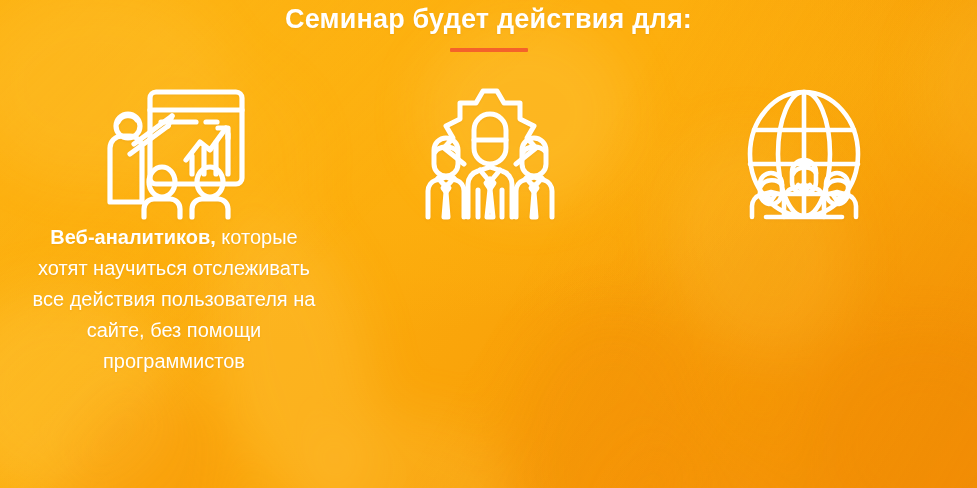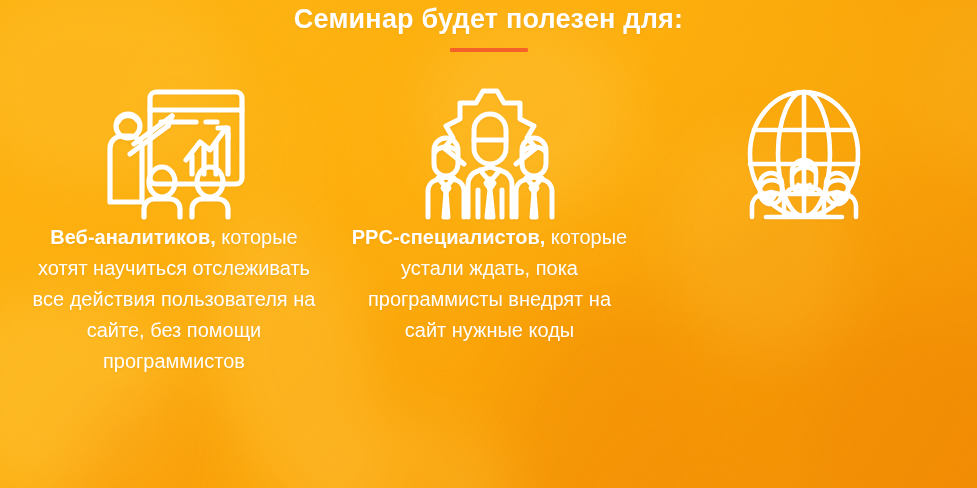--- a/index.html
+++ b/index.html
@@ -146,21 +146,21 @@
     <span class="blob b7"></span>
       <span class="blob b8"></span>
       <span class="blob b9"></span>
     <span class="blob b10"></span>
       <span class="blob b11"></span>
       <span class="blob b12"></span>
   </div>
   <div class="bg-warm"></div>
 
   <div class="header">
-    <h1 class="page-title">Семинар будет полезен для:</h1>
+    <h1 class="page-title">Семинар будет действия для:</h1>
     <div class="title-rule"></div>
   </div>
 
   <div class="columns">
 
     <div class="column col-1">
       <div class="icon-wrap">
         <svg width="148" height="136" viewBox="0 0 148 136" fill="none" stroke="#ffffff" stroke-width="5.2" stroke-linecap="round" stroke-linejoin="round">
 
           <rect x="50" y="6" width="92" height="92" rx="6"></rect>
@@ -226,23 +226,20 @@
 
           <path d="M102 64a12 12 0 0 1 24 0v14a12 12 0 0 1 -24 0z"></path>
           <path d="M103 66c4 -6 16 -7 22 -1"></path>
 
           <path d="M96 131v-26a12 12 0 0 1 8 -11l10 -3 10 3a12 12 0 0 1 8 11v26"></path>
           <path d="M106 92 L114 101 L122 92"></path>
           <path d="M111 102 L114 106 L117 102 L114 99z"></path>
           <path d="M114 106 L112 131 L116 131z"></path>
         </svg>
       </div>
-      <p class="col-text">
-        <span class="lead">PPC-специалистов,</span><span> которые устали ждать, пока программисты внедрят на сайт нужные коды</span>
-      </p>
     </div>
 
     <div class="column col-3">
       <div class="icon-wrap">
         <svg width="136" height="136" viewBox="0 0 136 136" fill="none" stroke="#ffffff" stroke-width="4.6" stroke-linecap="round" stroke-linejoin="round">
 
           <ellipse cx="68" cy="68" rx="54" ry="62"></ellipse>
 
           <ellipse cx="68" cy="68" rx="26" ry="62"></ellipse>
           <line x1="68" y1="6" x2="68" y2="130"></line>

